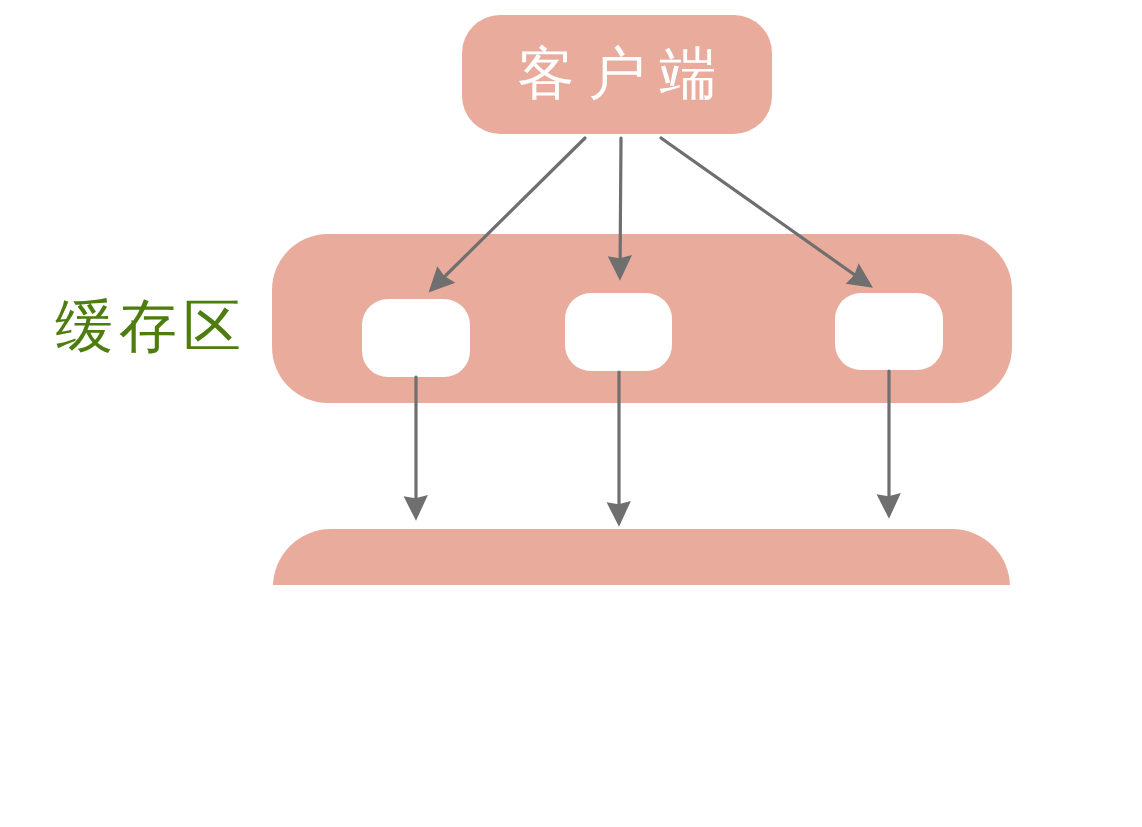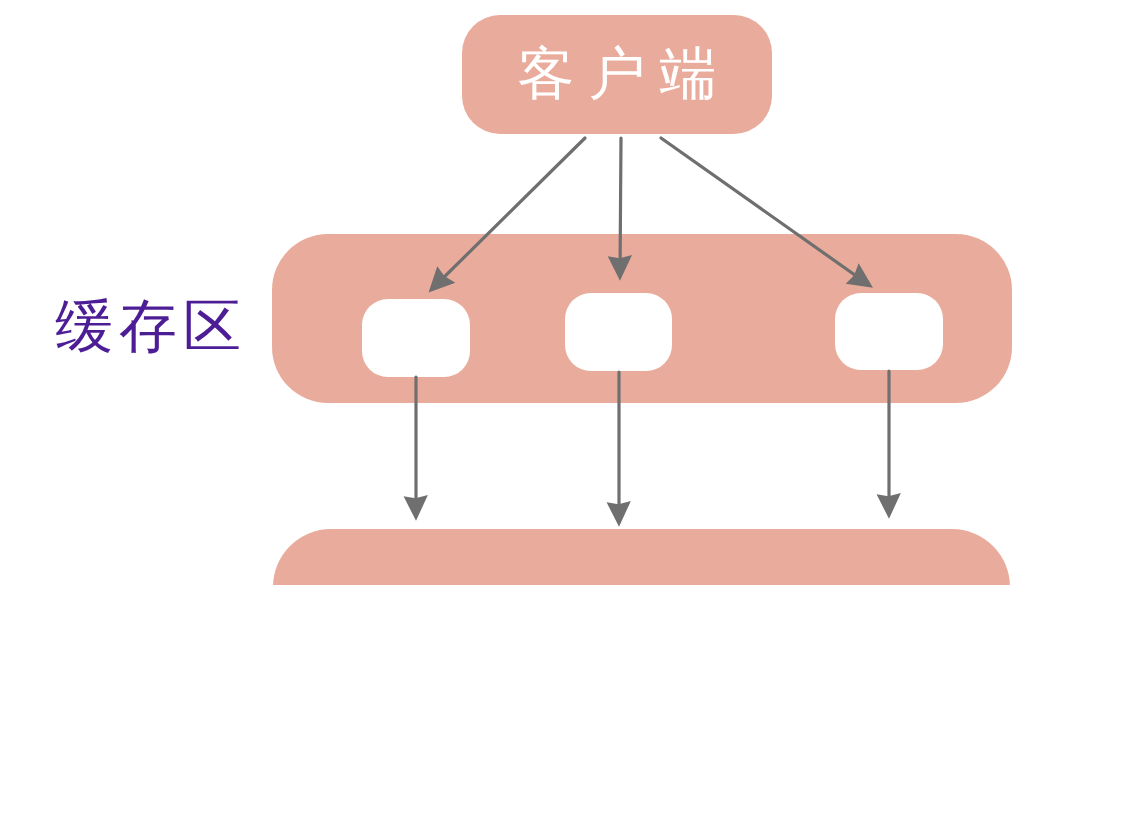--- a/index.html
+++ b/index.html
@@ -53,21 +53,21 @@
   .buffer-slot {
     position: absolute;
     background: #ffffff;
     border-radius: 26px;
   }
   .slot-1 { left: 362px; top: 299px; width: 108px; height: 78px; }
   .slot-2 { left: 565px; top: 293px; width: 107px; height: 78px; }
   .slot-3 { left: 835px; top: 293px; width: 108px; height: 77px; }
   .side-label {
     position: absolute;
-    color: #4c1d95;
+    color: #4d7c0f;
     font-size: 58px;
     letter-spacing: 6px;
     white-space: nowrap;
   }
   .buffer-label { left: 55px; top: 288px; }
   .disk-label { left: 80px; top: 600px; }
   .caption {
     position: absolute;
     left: 0;
     top: 746px;

